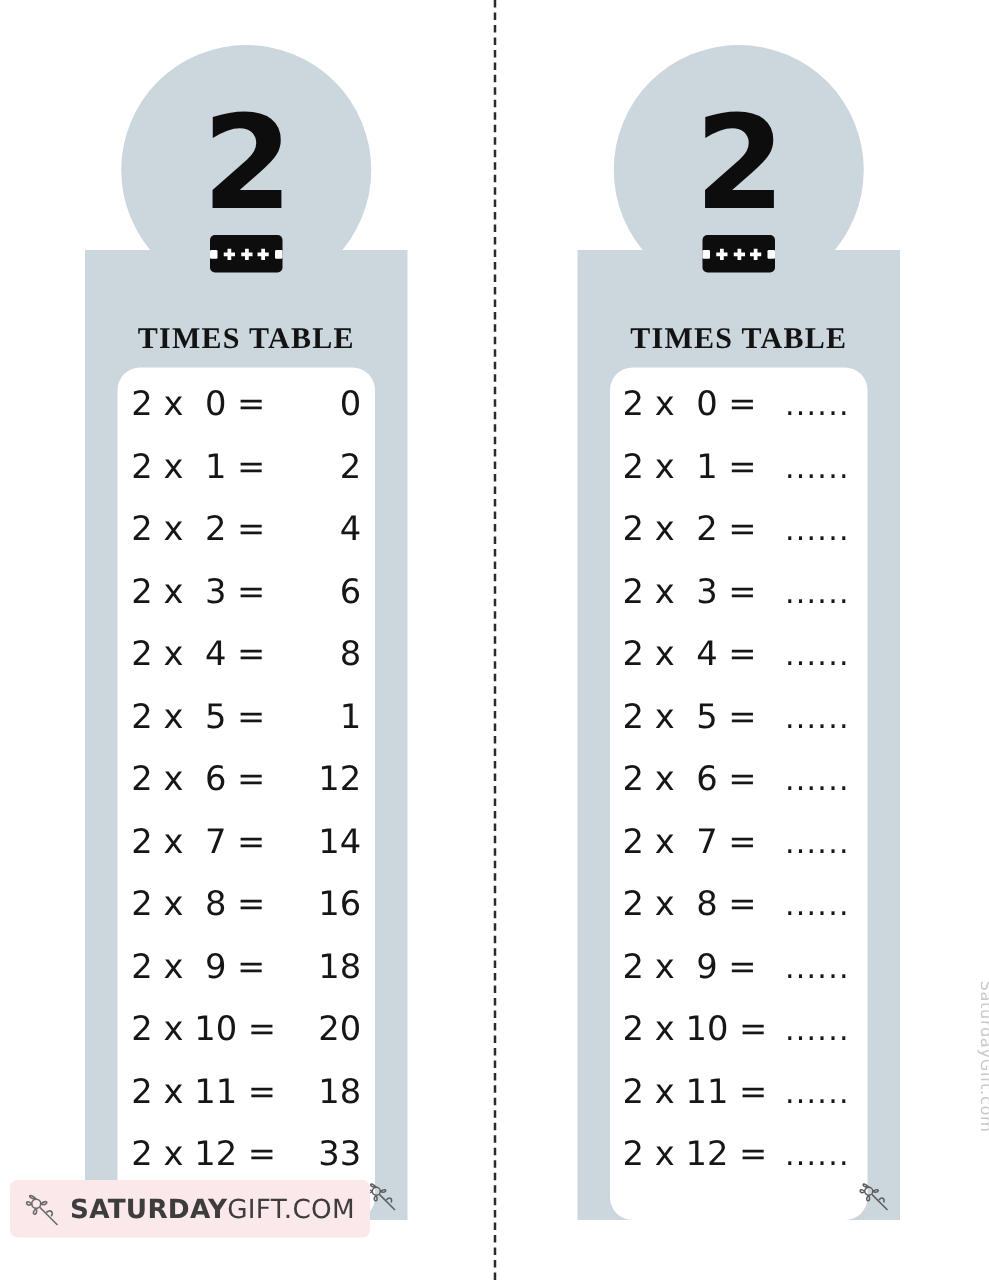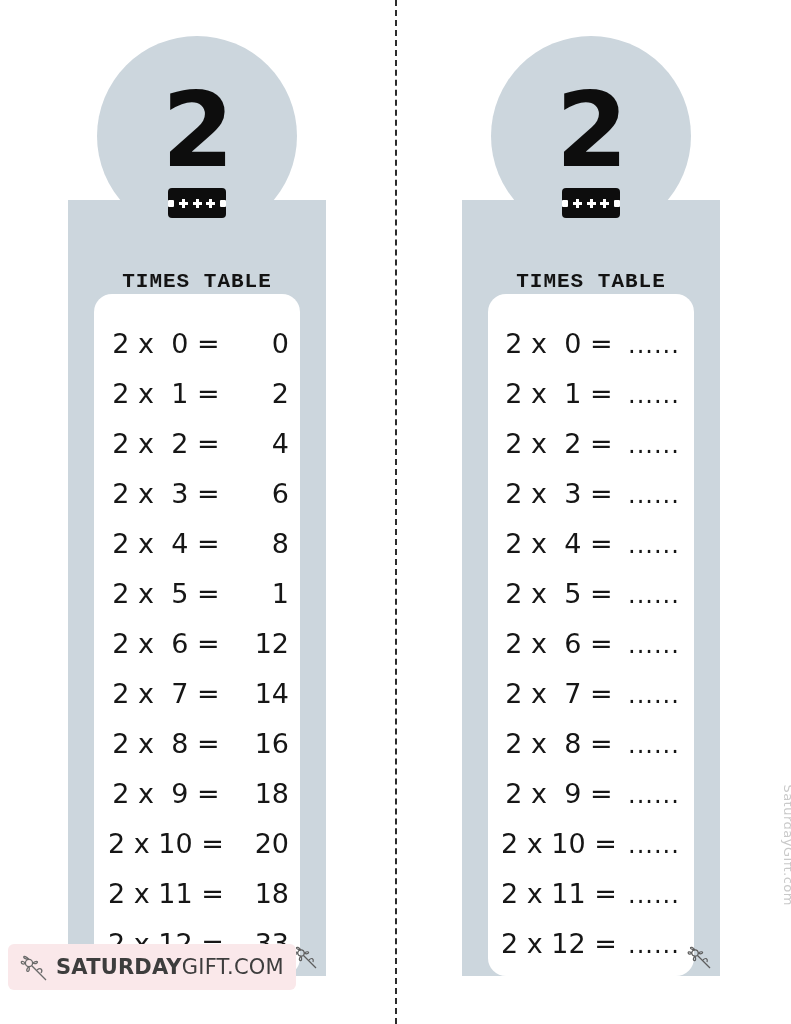--- a/index.html
+++ b/index.html
@@ -106,27 +106,27 @@
   .banner .plus::after {
     content: "";
     position: absolute;
     background: #ffffff;
   }
   .banner .plus::before { left: 3px; top: 0; width: 3px; height: 9px; }
   .banner .plus::after  { left: 0; top: 3px; width: 9px; height: 3px; }
 
   .title {
     position: absolute;
-    top: 234px;
+    top: 222px;
     left: 0;
     width: 258px;
     text-align: center;
-    font-family: Liberation Mono, monospace;
+    font-family: Liberation Serif, serif;
     font-weight: 700;
-    font-size: 21px;
+    font-size: 24px;
     letter-spacing: 1px;
     color: #131313;
     text-transform: uppercase;
   }
 
   .card {
     position: absolute;
     top: 258px;
     left: 26px;
     width: 206px;
@@ -147,23 +147,22 @@
     display: flex;
     align-items: baseline;
     justify-content: center;
     height: 50px;
     font-family: "DejaVu Sans", sans-serif;
     font-size: 27px;
     color: #161616;
   }
   .row .expr {
     width: 122px;
-    text-align: center;
+    text-align: left;
     white-space: pre;
-    margin-top: 20px;
   }
   .row .res {
     width: 56px;
     text-align: right;
     padding-left: 6px;
   }
   .row .blank {
     width: 56px;
     text-align: left;
     padding-left: 8px;

